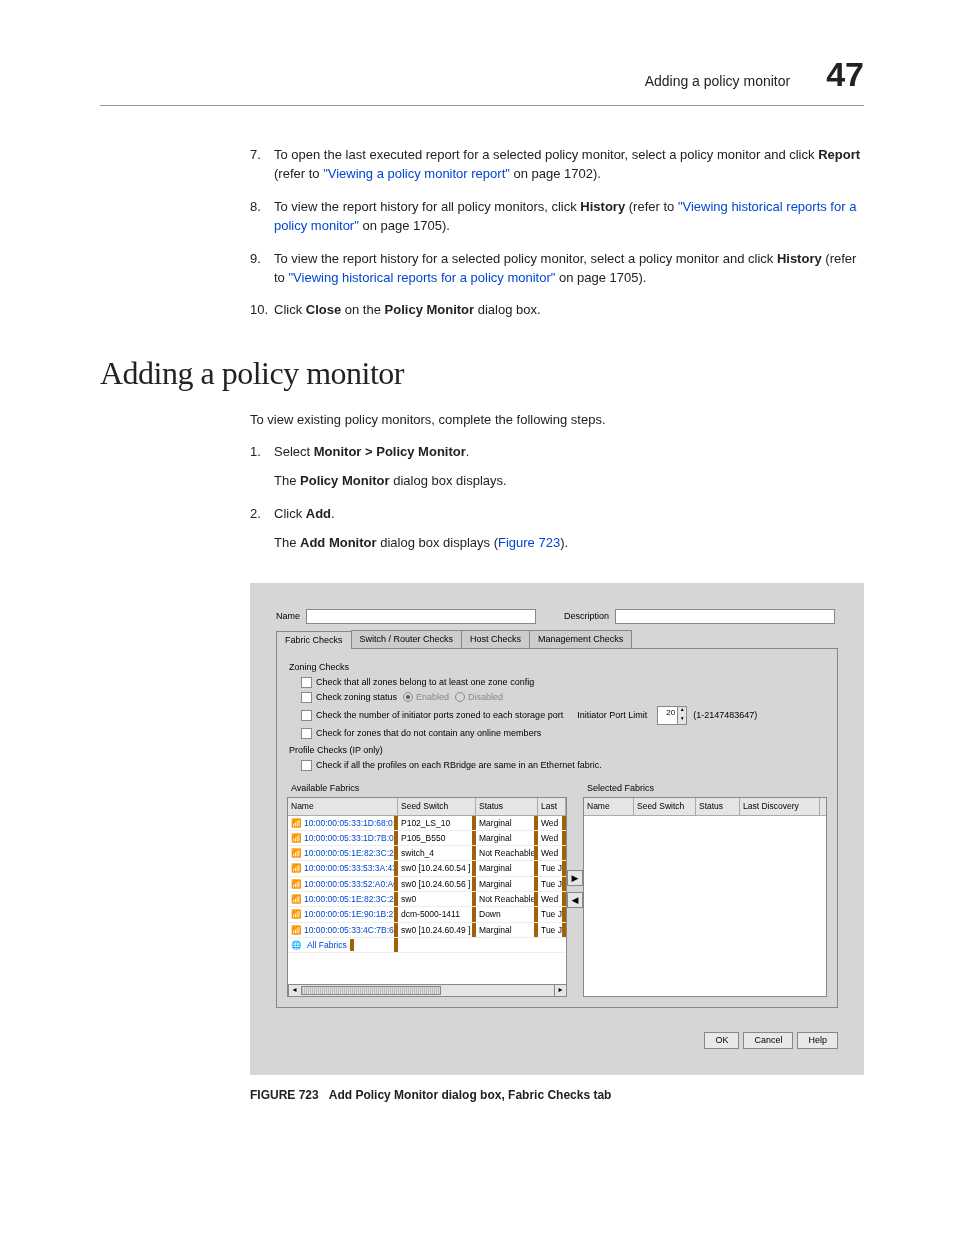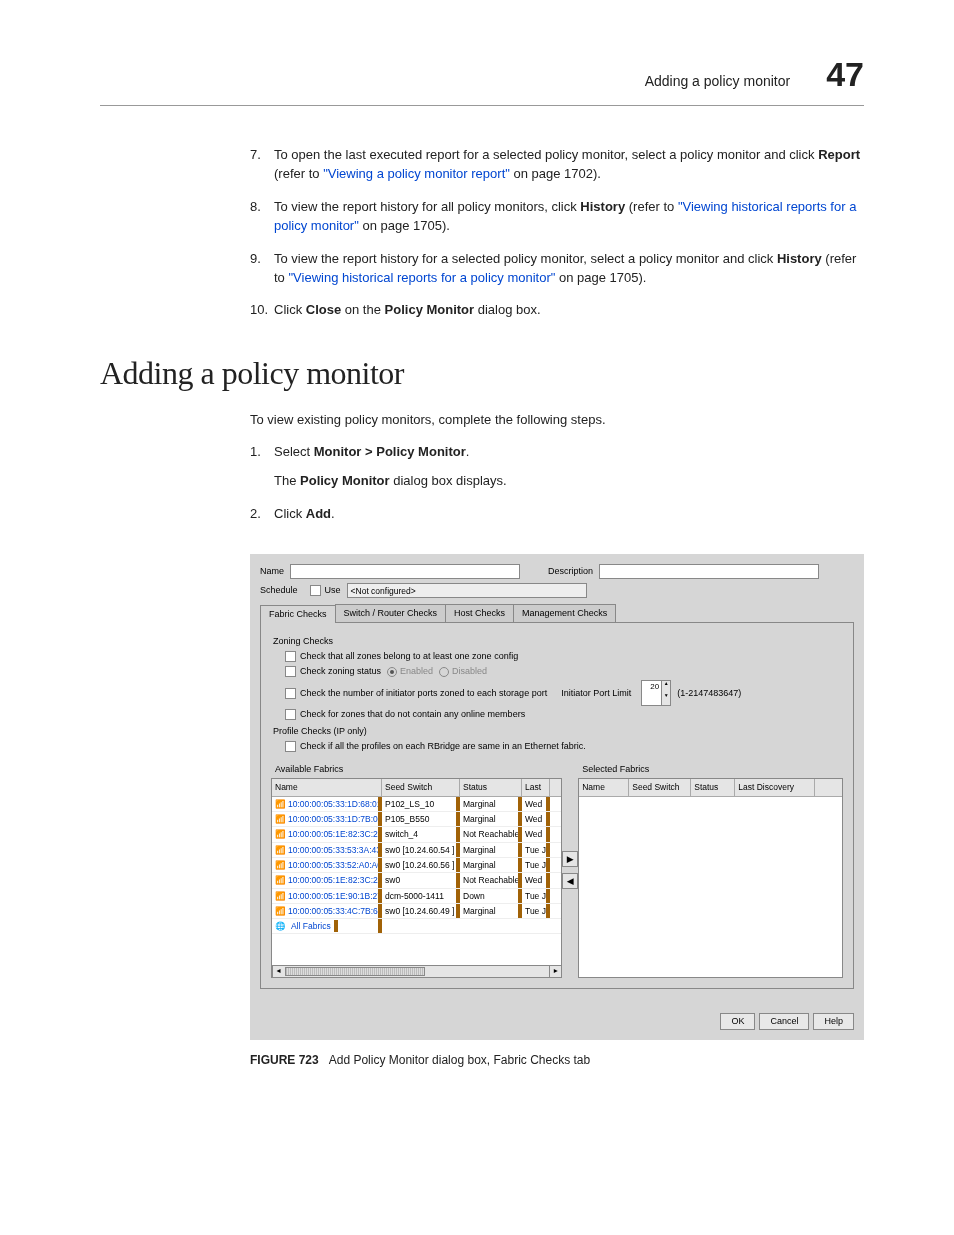--- a/index.html
+++ b/index.html
@@ -18,40 +18,40 @@
   ol.steps { list-style: none; padding: 0; margin: 0 0 30px 150px; }
   ol.steps li { display: flex; margin-bottom: 14px; }
   ol.steps li .num { width: 24px; flex-shrink: 0; }
   ol.steps li .body { flex: 1; }
   .link { color: #0046d1; }
   .bold { font-weight: bold; }
   h1.section { font-family: Georgia, 'Times New Roman', serif; font-weight: 400; font-size: 32px; margin: 30px 0 14px; letter-spacing: -0.5px; }
   .para { margin: 0 0 14px 150px; }
 
   
-  .dialog { margin: 10px 0 10px 150px; background: #d6d6d6; padding: 10px; font-size: 9px; color: #000; }
+  .dialog { margin: 10px 0 10px 150px; background: #d6d6d6; padding: 26px; font-size: 9px; color: #000; }
   .row { display: flex; align-items: center; margin-bottom: 4px; }
   .lbl { margin-right: 6px; }
   .txt { background: #fff; border: 1px solid #888; height: 15px; }
   .txt.name { width: 230px; }
   .txt.desc { width: 220px; }
   .txt.sched { width: 240px; background: #eee; }
 
   .tabs { display: flex; border-bottom: 1px solid #888; margin-top: 6px; }
   .tab { border: 1px solid #888; border-bottom: none; padding: 2px 8px; background: #ccc; font-size: 9px; margin-right: -1px; }
   .tab.active { background: #d6d6d6; position: relative; top: 1px; }
 
   .checks-panel { border: 1px solid #888; border-top: none; padding: 8px 10px 10px; }
   .check-row { display: flex; align-items: center; margin: 2px 0 2px 14px; font-size: 9px; }
   .group-title { font-size: 9px; margin: 4px 0 2px 2px; }
   .chk { width: 11px; height: 11px; border: 1px solid #888; background: #fff; margin-right: 4px; display: inline-block; }
   .radio { width: 10px; height: 10px; border: 1px solid #888; border-radius: 50%; display: inline-block; margin: 0 3px 0 6px; }
   .radio.on::after { content: ""; display: block; width: 4px; height: 4px; background: #555; border-radius: 50%; margin: 2px; }
   .disabled-txt { color: #888; }
-  .spin { width: 30px; height: 26px; border: 1px solid #888; background: #fff; display: inline-flex; justify-content: flex-end; }
+  .spin { width: 30px; height: 19px; border: 1px solid #888; background: #fff; display: inline-flex; justify-content: flex-end; }
   .spin .val { flex: 1; text-align: right; padding-right: 2px; font-size: 8px; }
   .spin .arr { width: 9px; background: #e5e5e5; border-left: 1px solid #888; display: flex; flex-direction: column; }
   .spin .arr span { flex:1; font-size:5px; text-align:center; line-height:5px;}
 
   .lists { display: flex; margin-top: 8px; gap: 0; }
   .listbox { flex: 1; border: 1px solid #888; background: #fff; display: flex; flex-direction: column; min-height: 200px; }
   .list-hdr { font-size: 9px; padding: 2px 4px; background: #d6d6d6; }
   .cols { display: flex; background: #e5e5e5; border-bottom: 1px solid #aaa; font-size: 8.5px; }
   .cols span { padding: 2px 3px; border-right: 1px solid #aaa; overflow: hidden; white-space: nowrap; }
   .trow { display: flex; font-size: 8.5px; border-bottom: 1px solid #eee; }
@@ -126,38 +126,34 @@
       <span>Select </span><span class="bold">Monitor &gt; Policy Monitor</span><span>.</span>
       <div style="margin-top:10px;">
         <span>The </span><span class="bold">Policy Monitor</span><span> dialog box displays.</span>
       </div>
     </span>
   </li>
   <li>
     <span class="num">2.</span>
     <span class="body">
       <span>Click </span><span class="bold">Add</span><span>.</span>
+      <div style="margin-top:10px;">
+        <span>The </span><span class="bold">Add Monitor</span><span> dialog box displays (</span><span class="link">Figure 723</span><span>).</span>
+      </div>
     </span>
   </li>
 </ol>
 
 <div class="dialog">
   <div class="row">
     <span class="lbl">Name</span>
     <span class="txt name"></span>
     <span style="width:28px;"></span>
     <span class="lbl">Description</span>
     <span class="txt desc"></span>
-  </div>
-  <div class="row">
-    <span class="lbl">Schedule</span>
-    <span style="width:6px;"></span>
-    <span class="chk"></span>
-    <span class="lbl">Use</span>
-    <span class="txt sched" style="font-size:8.5px; padding:1px 3px;">&lt;Not configured&gt;</span>
   </div>
 
   <div class="tabs">
     <div class="tab active">Fabric Checks</div>
     <div class="tab">Switch / Router Checks</div>
     <div class="tab">Host Checks</div>
     <div class="tab">Management Checks</div>
   </div>
 
   <div class="checks-panel">
@@ -294,14 +290,14 @@
   </div>
 
   <div class="btn-row">
     <div class="btn">OK</div>
     <div class="btn">Cancel</div>
     <div class="btn">Help</div>
   </div>
 </div>
 
 <p class="figcap">
-  <span class="fb">FIGURE 723</span>&nbsp;&nbsp;&nbsp;<span style="font-weight:normal;">Add Policy Monitor dialog box, Fabric Checks tab</span>
+  <span class="fb">FIGURE 723</span>&nbsp;&nbsp;&nbsp;<span style="font-weight:bold;">Add Policy Monitor dialog box, Fabric Checks tab</span>
 </p>
 
 </body></html>

